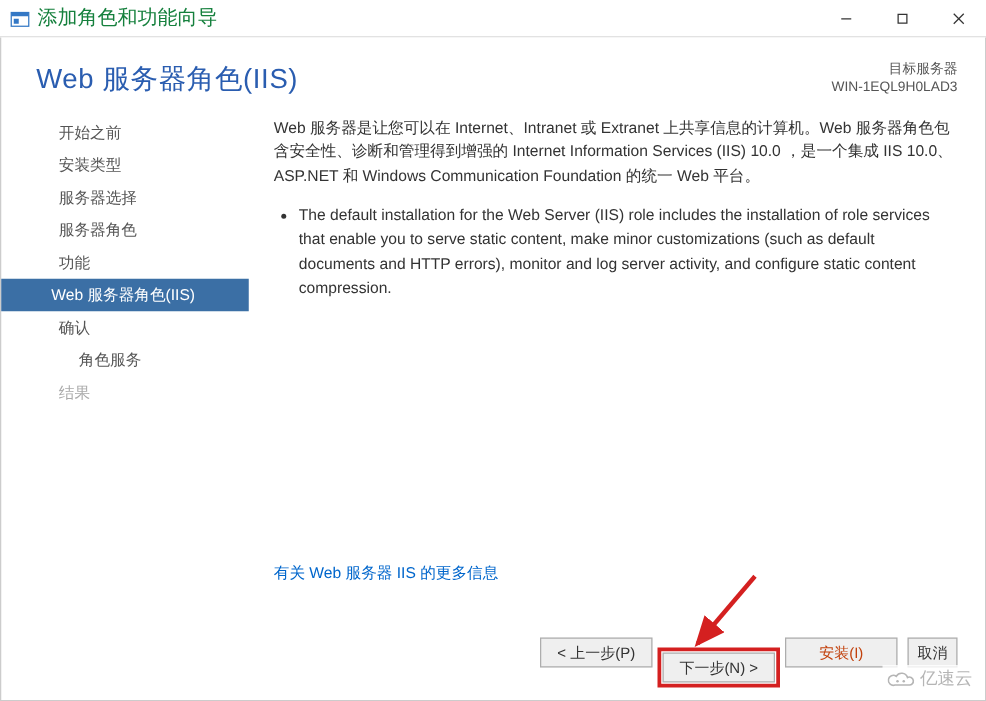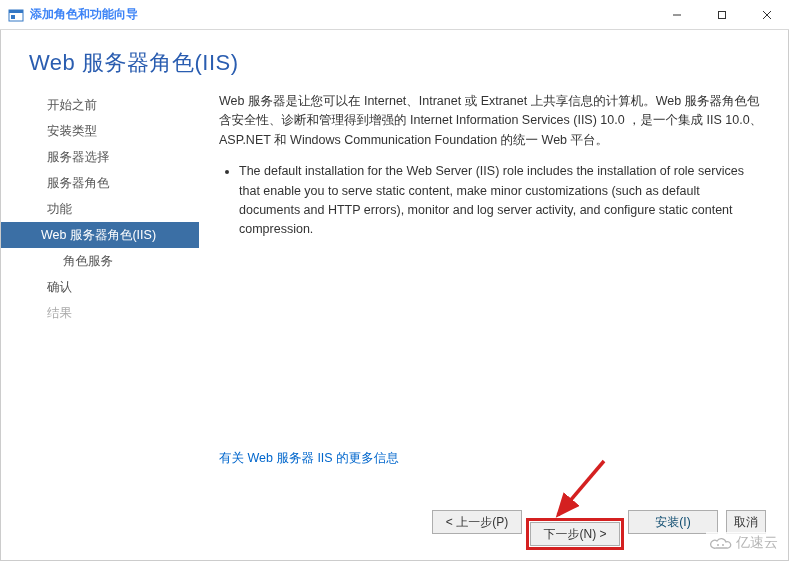--- a/index.html
+++ b/index.html
@@ -21,23 +21,22 @@
     border-bottom: 1px solid #d9d9d9;
     background: #fff;
   }
   .titlebar .app-icon {
     width: 16px; height: 16px;
     margin: 0 6px 0 8px;
     display: inline-flex;
   }
   .titlebar .title {
     flex: 1;
-    font-size: 12px;
-    color: #3b82f6;
-    font-weight: bold;
+    font-size: 16px;
+    color: #15803d;
   }
   .win-controls {
     display: flex;
     height: 100%;
   }
   .win-btn {
     width: 45px;
     height: 100%;
     display: flex;
     align-items: center;
@@ -125,21 +124,21 @@
     height: 24px;
     border: 1px solid #adadad;
     background: #efefef;
     font-size: 12px;
     color: #333;
     display: inline-flex;
     align-items: center;
     justify-content: center;
     cursor: pointer;
   }
-  .btn.disabled { color: #0c4a6e; cursor: default; }
+  .btn.disabled { color: #c2410c; cursor: default; }
   .btn.highlight { outline: 3px solid #d42020; outline-offset: 1px; margin-top: 24px; }
   .arrow-annot {
     position: absolute;
     left: 545px;
     top: 423px;
     pointer-events: none;
   }
   .watermark {
     position: absolute;
     right: 6px;
@@ -182,32 +181,36 @@
           <line x1="9" y1="1" x2="1" y2="9" stroke="#333" stroke-width="1"></line>
         </svg>
     </div>
   </div>
 </div>
 
 <div class="client">
 
   <div class="header-row">
     <div class="page-title">Web 服务器角色(IIS)</div>
+    <div class="target-box">
+      <div>目标服务器</div>
+      <div>WIN-1EQL9H0LAD3</div>
+    </div>
   </div>
 
   <div class="body-row">
     <div class="nav" id="nav">
         <div class="nav-item">开始之前</div>
         <div class="nav-item">安装类型</div>
         <div class="nav-item">服务器选择</div>
         <div class="nav-item">服务器角色</div>
         <div class="nav-item">功能</div>
         <div class="nav-item selected">Web 服务器角色(IIS)</div>
+        <div class="nav-item">确认</div>
         <div class="nav-item level2">角色服务</div>
-        <div class="nav-item">确认</div>
         <div class="nav-item disabled">结果</div>
       </div>
     <div class="content">
       <div class="intro">Web 服务器是让您可以在 Internet、Intranet 或 Extranet 上共享信息的计算机。Web 服务器角色包含安全性、诊断和管理得到增强的 Internet Information Services (IIS) 10.0 ，是一个集成 IIS 10.0、ASP.NET 和 Windows Communication Foundation 的统一 Web 平台。</div>
       <ul class="bullets" id="bullets">
           <li>The default installation for the Web Server (IIS) role includes the installation of role services that enable you to serve static content, make minor customizations (such as default documents and HTTP errors), monitor and log server activity, and configure static content compression.</li>
         </ul>
       <div class="more-link">有关 Web 服务器 IIS 的更多信息</div>
     </div>
   </div>

